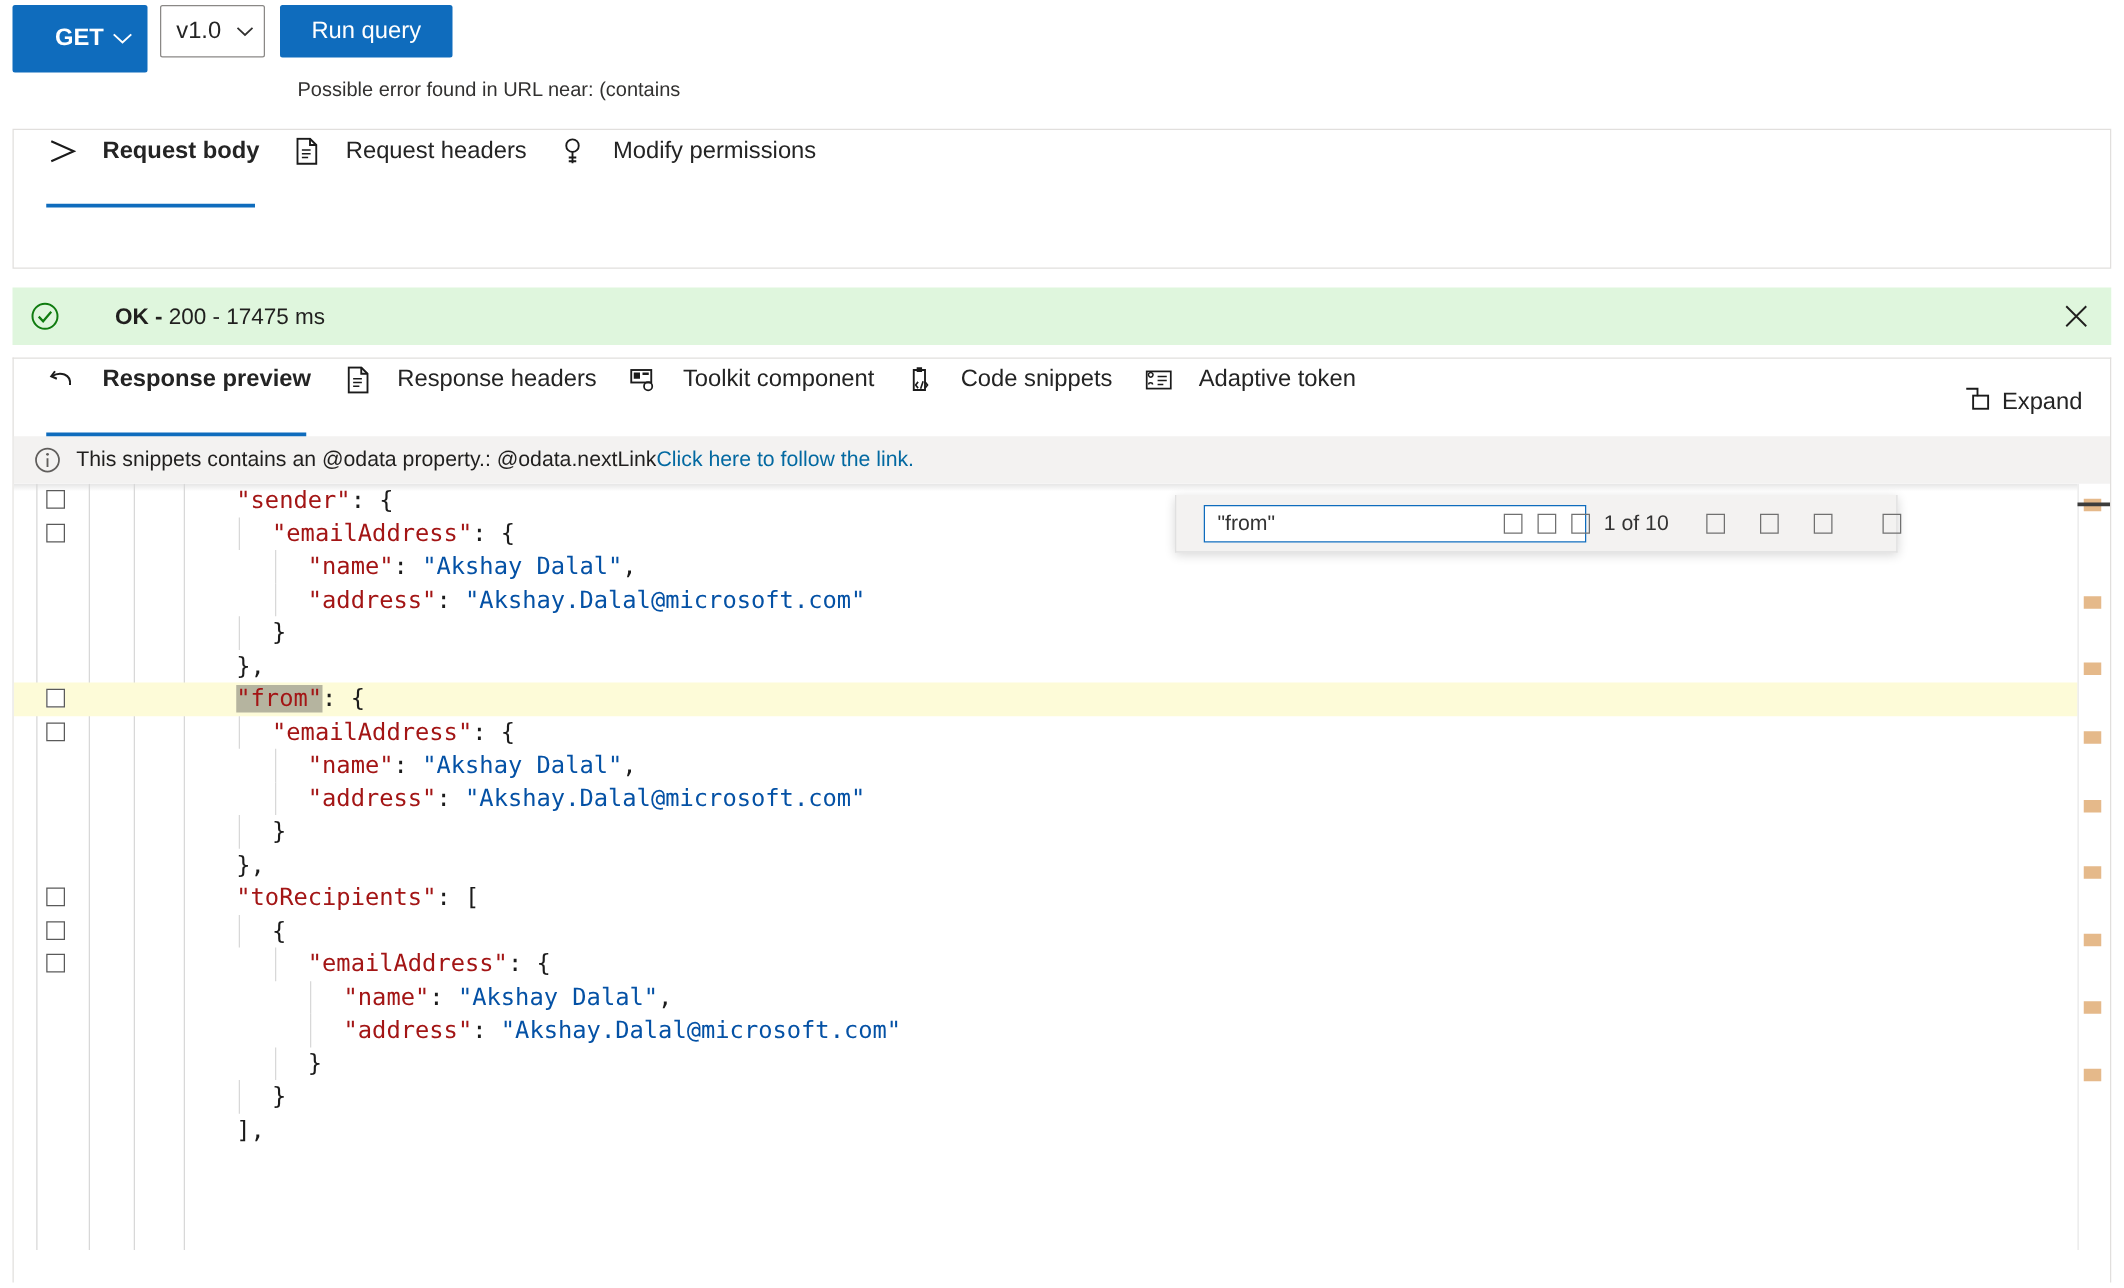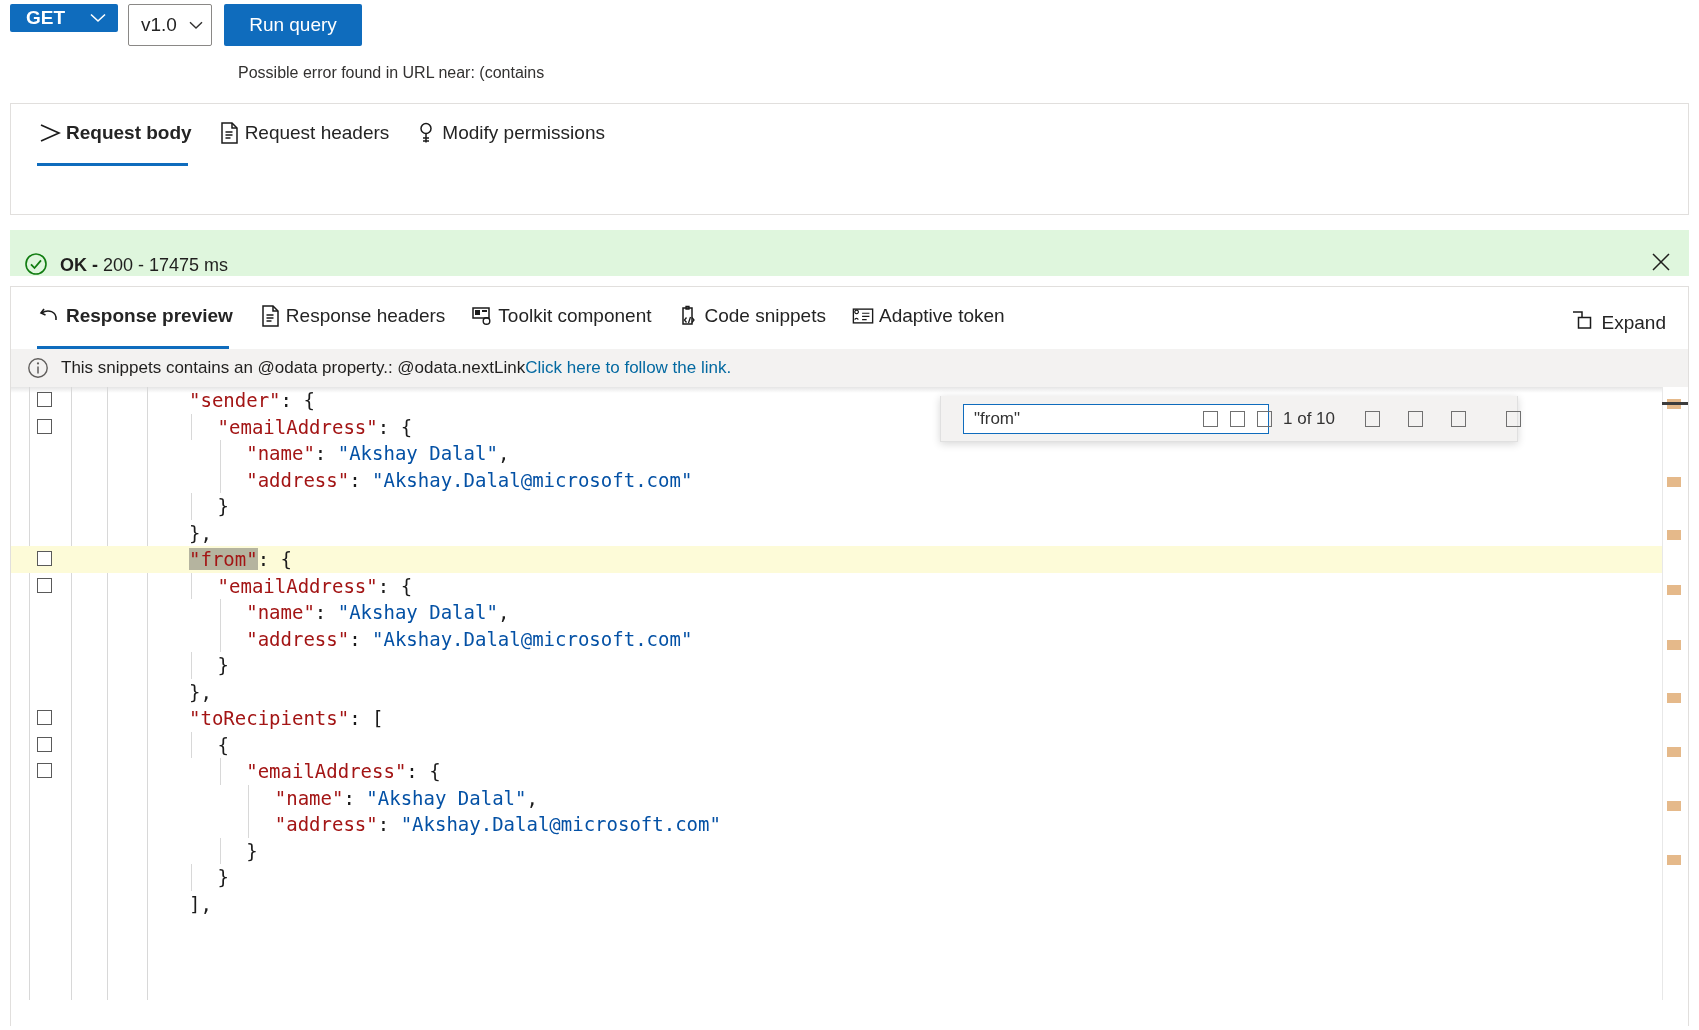--- a/index.html
+++ b/index.html
@@ -14,24 +14,24 @@
 
   
   .query-panel {
     position: absolute; left: 10px; top: 4px; width: 1679px; height: 90px;
     background: #fff;
   }
   .query-row {
     display: flex; align-items: flex-start; height: 52px;
   }
   .method-select {
-    width: 108px; height: 28px; background: #0f6cbd;
+    width: 108px; height: 54px; background: #0f6cbd;
     border: none; border-radius: 2px;
     display: flex; align-items: center; justify-content: space-between;
-    padding: 0 12px 0 16px;
+    padding: 0 12px 0 34px;
     color: #fff; font-size: 19px; font-weight: 600;
     cursor: pointer;
   }
   .method-select .caret { font-size: 13px; font-weight: 400; }
   .version-select {
     width: 84px; height: 42px; margin-left: 10px;
     background: #fff; border: 1px solid #8a8886; border-radius: 2px;
     display: flex; align-items: center; justify-content: space-between;
     padding: 0 8px 0 12px;
     color: #242424; font-size: 19px;
@@ -70,36 +70,36 @@
     font-size: 16px; color: #323130;
   }
 
   
   .request-panel {
     position: absolute; left: 10px; top: 103px; width: 1679px; height: 112px;
     border: 1px solid #e1dfdd; background: #fff;
   }
   .tabstrip { display: flex; align-items: flex-end; height: 62px; padding-left: 18px; gap: 0; }
   .tab {
-    display: flex; align-items: center; gap: 5px;
+    display: flex; align-items: flex-start; gap: 21px;
     padding: 0 16px 10px 10px; height: 56px;
     font-size: 19px; color: #242424; cursor: pointer;
     position: relative; white-space: nowrap;
   }
   .tab.active { font-weight: 700; }
   .tab.active::after {
     content: ""; position: absolute; left: 8px; right: 20px; bottom: 0;
     height: 3px; background: #0f6cbd;
   }
   .tab .tico { display: flex; align-items: center; justify-content: center; width: 22px; height: 22px; }
 
   
   .status-bar {
     position: absolute; left: 10px; top: 230px; width: 1679px; height: 46px;
-    background: #dff6dd; display: flex; align-items: flex-end; padding: 0 14px;
+    background: #dff6dd; display: flex; align-items: center; padding: 0 14px; gap: 32px;
   }
   .status-bar .check { width: 24px; height: 24px; margin-right: 12px; }
   .status-text { font-size: 18px; color: #201f1e; }
   .status-text b { font-weight: 700; }
   .status-close {
     margin-left: auto; width: 28px; height: 28px; cursor: pointer;
     display: flex; align-items: center; justify-content: center;
     color: #201f1e; font-size: 22px; line-height: 1;
   }
 

